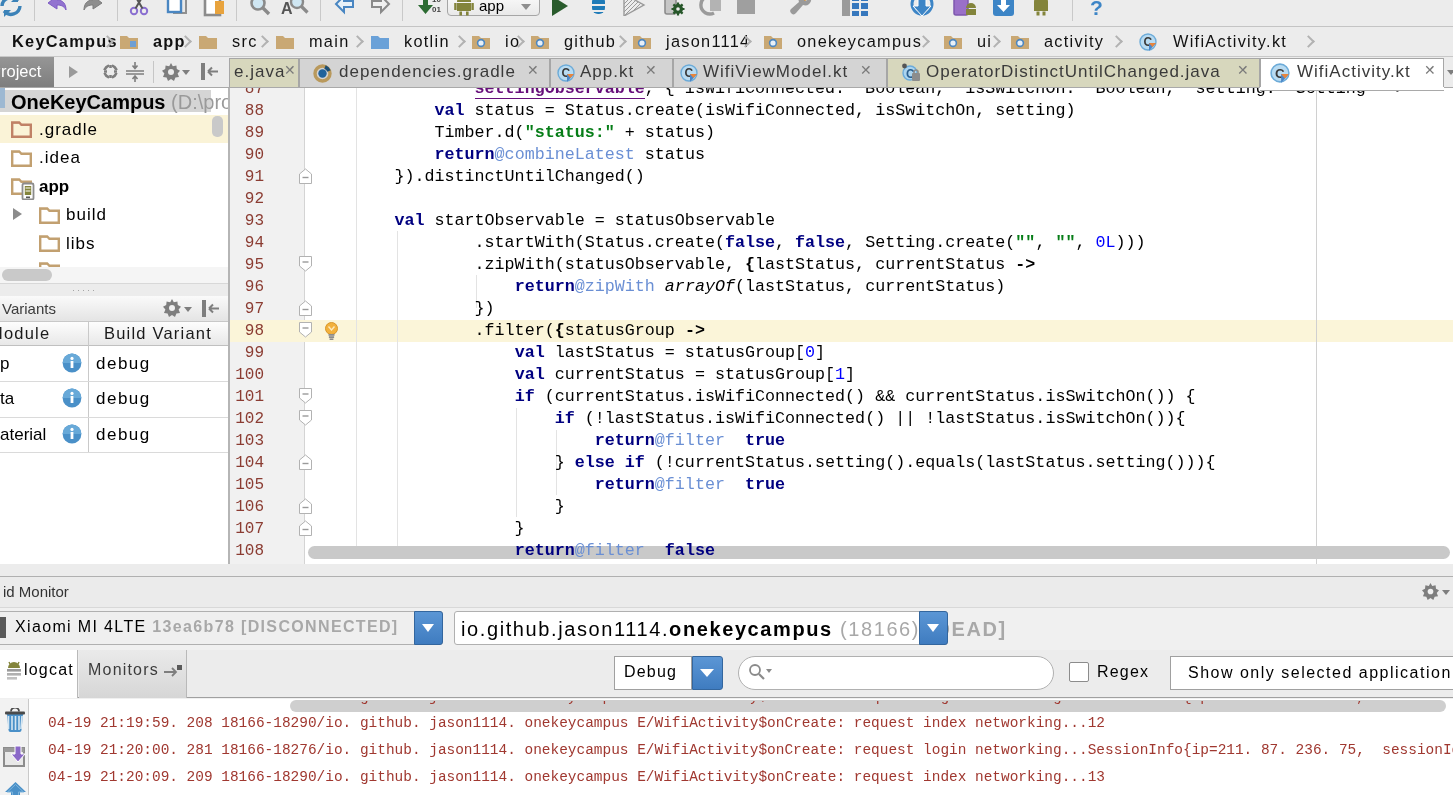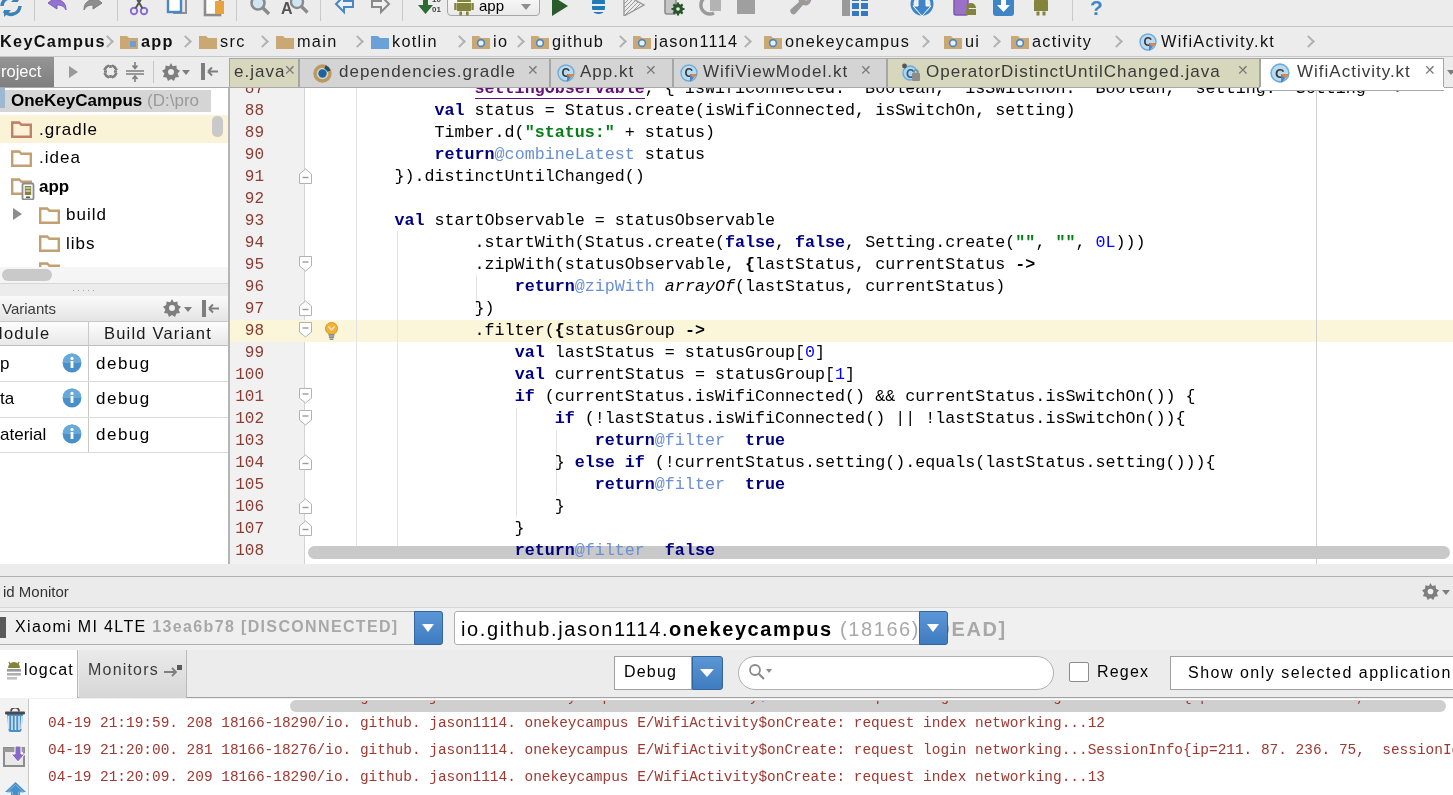--- a/index.html
+++ b/index.html
@@ -8,21 +8,21 @@
 .abs { position:absolute; }
 .sep { position:absolute; top:0; width:1px; height:21px; background:#c9c9c9; }
 .mono { font-family:"Liberation Mono", monospace; }
 .kw { color:#000080; font-weight:bold; }
 .lbl { color:#6a8fd4; }
 .str { color:#067d17; font-weight:bold; }
 .num { color:#0000ff; }
 .it { font-style:italic; }
 .fld { color:#660e7a; font-weight:bold; border-bottom:1px solid #660e7a; }
 .chev { position:absolute; width:9px; height:9px; border-right:2px solid #b2b2b2; border-top:2px solid #b2b2b2; transform:rotate(45deg); }
-.bc-txt { position:absolute; top:5px; font-size:16.3px; color:#111; letter-spacing:1.3px; white-space:nowrap; }
+.bc-txt { position:absolute; top:5px; font-size:16.3px; color:#111; letter-spacing:1.3px; white-space:nowrap;padding-left:12px; }
 .guide { position:absolute; width:1px; background:#e3e3e3; }
 </style>
 </head>
 <body>
 
 <div class="abs" id="toolbar" style="left:0;top:0;width:1453px;height:27px;background:#ececec;border-bottom:1px solid #c4c4c4;overflow:hidden;">
   <div class="sep" style="left:34px;"></div>
   <div class="sep" style="left:117px;"></div>
   <div class="sep" style="left:236px;"></div>
   <div class="sep" style="left:320px;"></div>
@@ -320,21 +320,21 @@
   <div class="abs" style="left:1297px;top:5px;font-size:17px;color:#3a3a3a;letter-spacing:1.0px;">WifiActivity.kt</div>
   <div class="abs" style="left:1424px;top:5px;font-size:14px;color:#7a7a7a;">✕</div>
   <div class="abs" style="left:1447px;top:13px;width:0;height:0;border-left:4.5px solid transparent;border-right:4.5px solid transparent;border-top:5px solid #7e7e7e;"></div>
 </div>
 
 <div class="abs" id="project" style="left:0;top:88px;width:230px;height:476px;background:#fff;border-right:2px solid #b5b5b5;overflow:hidden;">
 
   <div class="abs" style="left:0;top:2px;width:211px;height:22px;background:#d5d5d5;"></div>
   <div class="abs" style="left:0;top:27px;width:228px;height:28.4px;background:#faf3d7;"></div>
   <div class="abs" style="left:0;top:0;width:5px;height:20px;background:#9db8d2;"></div>
-  <div class="abs" style="left:11px;top:3px;font-size:17px;font-weight:bold;color:#000;white-space:nowrap;">OneKeyCampus <span style="font-weight:normal;color:#9a9a9a;">(D:\pro</span></div>
+  <div class="abs" style="left:11px;top:3px;font-size:20px;font-weight:bold;color:#000;white-space:nowrap;">OneKeyCampus <span style="font-weight:normal;color:#9a9a9a;">(D:\pro</span></div>
   <svg class="abs" style="left:11px;top:31px;" width="21" height="19" viewBox="0 0 21 19">
       <path d="M1.2 3.5h7l2.2 2.3h9.4v12H1.2z" fill="none" stroke="#c08166" stroke-width="2.4"></path>
       <path d="M1.2 3.5h7l1 1H1.2z" fill="#c08166"></path>
     </svg>
   <div class="abs" style="left:39px;top:31.5px;font-size:17px;color:#000;letter-spacing:1.0px;">.gradle</div>
   <svg class="abs" style="left:11px;top:60px;" width="21" height="19" viewBox="0 0 21 19">
       <path d="M1.2 3.5h7l2.2 2.3h9.4v12H1.2z" fill="none" stroke="#c2a070" stroke-width="2.4"></path>
       <path d="M1.2 3.5h7l1 1H1.2z" fill="#c2a070"></path>
     </svg>
   <div class="abs" style="left:39px;top:60px;font-size:17px;color:#000;letter-spacing:1.0px;">.idea</div>

